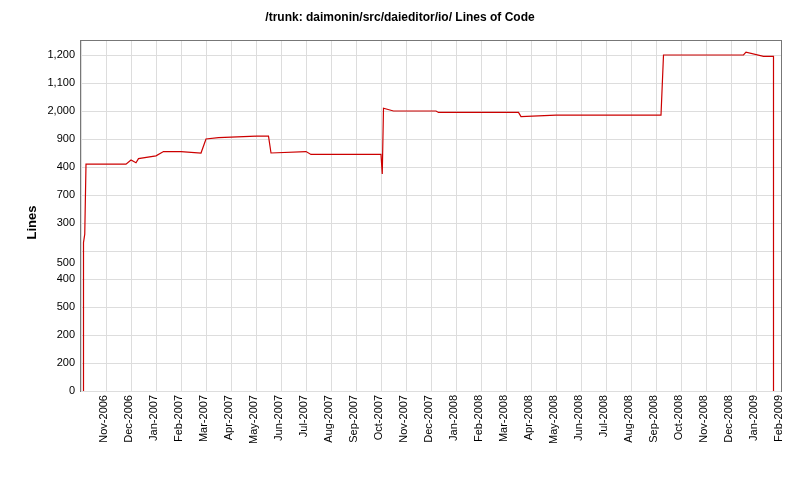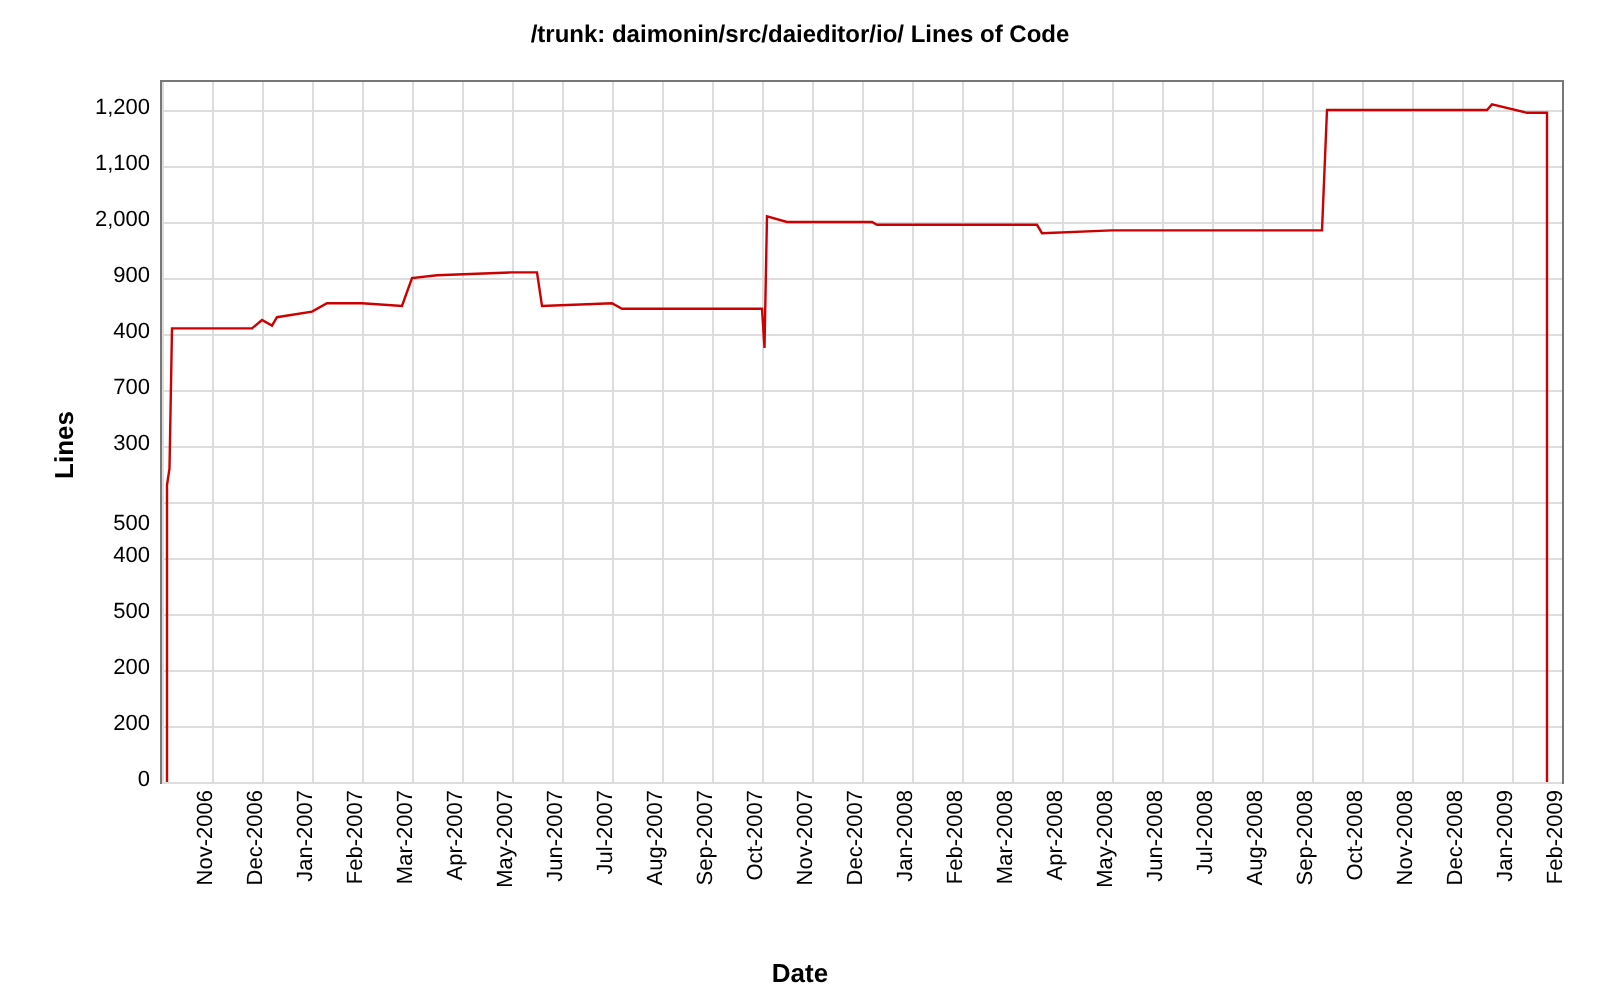--- a/index.html
+++ b/index.html
@@ -193,14 +193,13 @@
       <div class="x-tick-label" style="left: 596.5px;">Jul-2008</div>
       <div class="x-tick-label" style="left: 621.5px;">Aug-2008</div>
       <div class="x-tick-label" style="left: 646.5px;">Sep-2008</div>
       <div class="x-tick-label" style="left: 671.5px;">Oct-2008</div>
       <div class="x-tick-label" style="left: 696.5px;">Nov-2008</div>
       <div class="x-tick-label" style="left: 721.5px;">Dec-2008</div>
       <div class="x-tick-label" style="left: 746.5px;">Jan-2009</div>
       <div class="x-tick-label" style="left: 771.5px;">Feb-2009</div>
     </div>
 
-  <div class="x-axis-label">Date</div>
 </div>
 
 </body></html>

